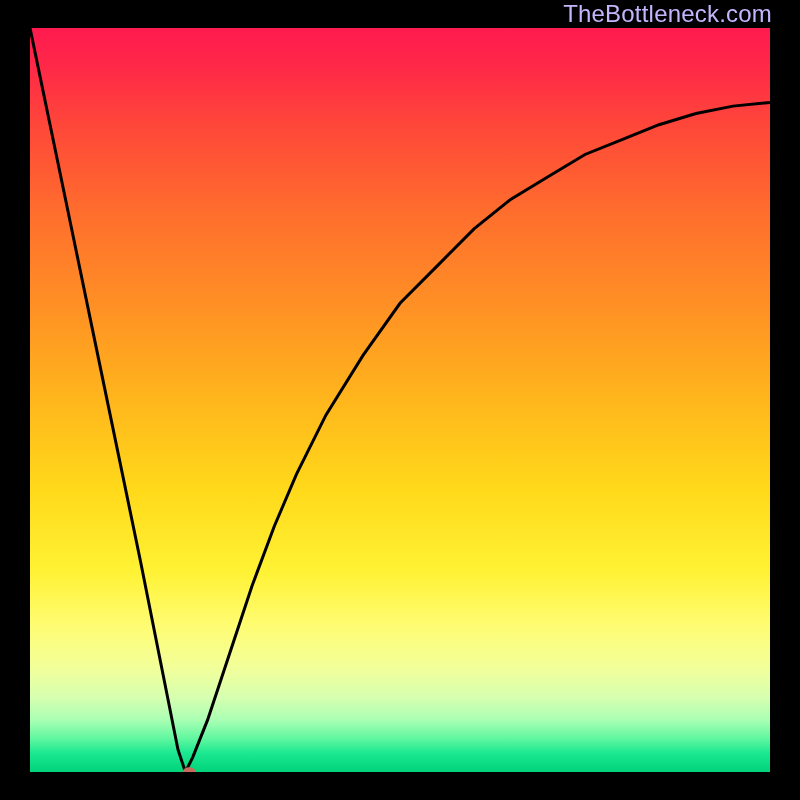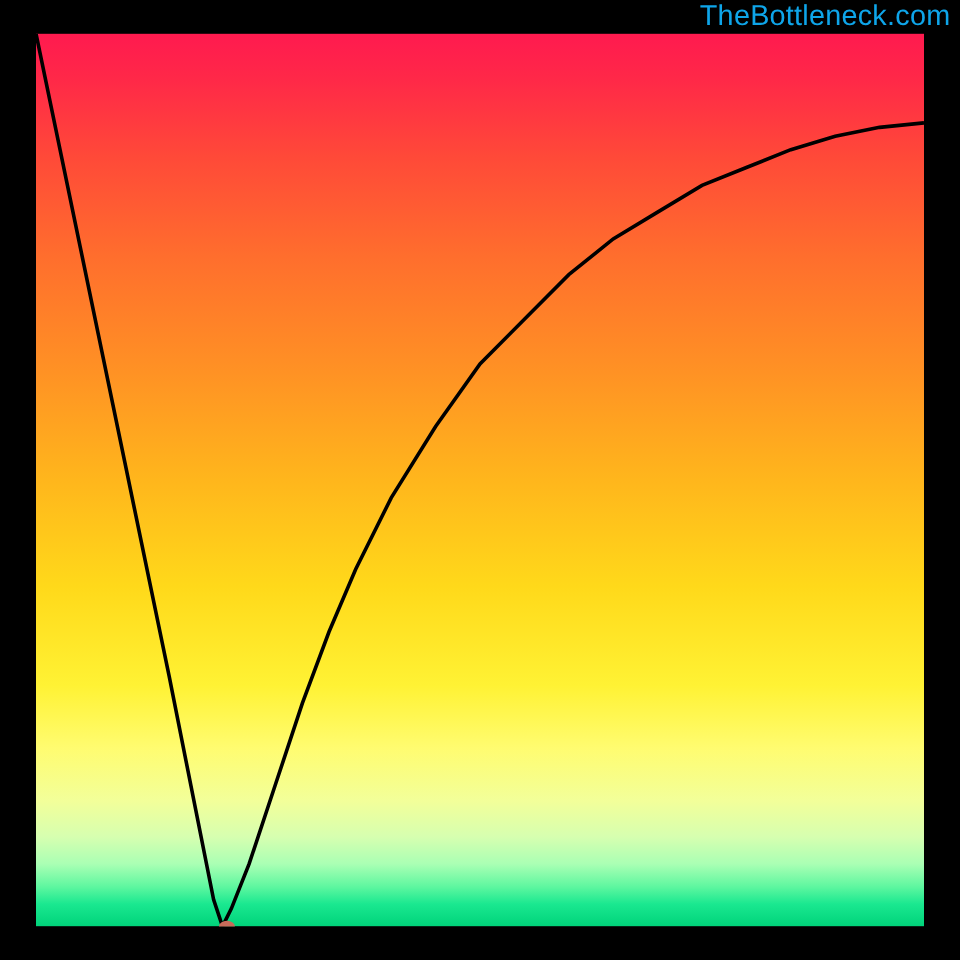--- a/index.html
+++ b/index.html
@@ -13,22 +13,22 @@
   }
   .frame {
     width: 800px;
     height: 800px;
     background: #000;
     position: relative;
   }
   .watermark {
     position: absolute;
     top: 0;
-    right: 8px;
-    color: #0ea5e9;
+    right: 28px;
+    color: #c4b5fd;
     font-size: 24px;
     font-weight: 500;
     letter-spacing: 0.2px;
     user-select: none;
   }
   .plot-area {
     position: absolute;
     left: 30px;
     right: 30px;
     top: 28px;

